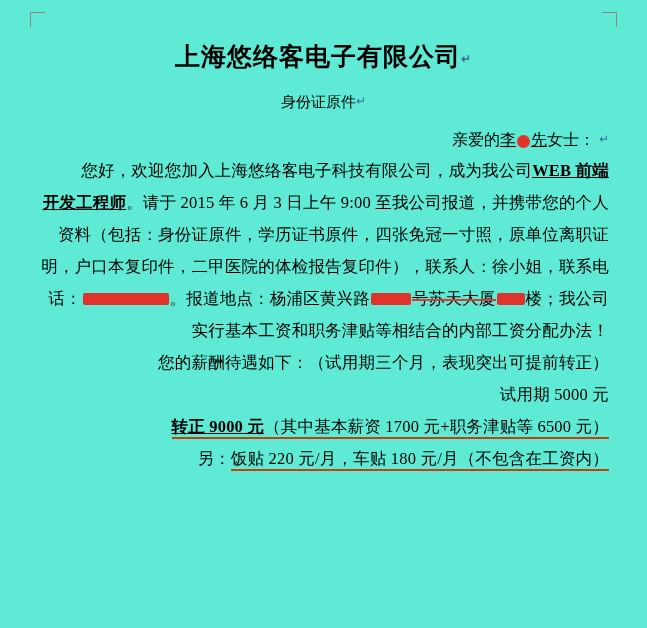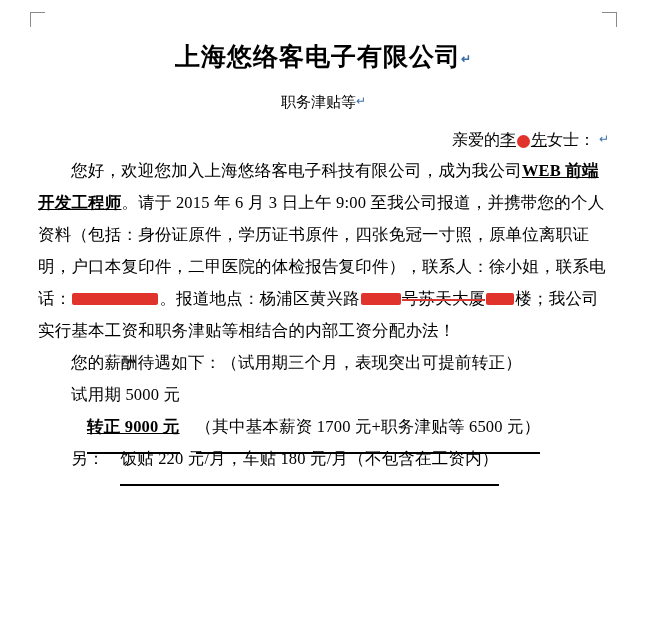--- a/index.html
+++ b/index.html
@@ -10,21 +10,21 @@
     width: 647px;
     height: 628px;
     background: #c8efcc;
     font-family: "Liberation Serif", serif;
     overflow: hidden;
   }
   .page {
     position: relative;
     width: 647px;
     height: 628px;
-    background: #ffffff;
+    background: #5eead4;
   }
   
   .mark {
     position: absolute;
     border-color: #8a8a8a;
     border-style: solid;
     width: 14px;
     height: 14px;
   }
   .mark.tl { left: 30px;  top: 12px; border-width: 1px 0 0 1px; }
@@ -84,29 +84,29 @@
   .redact.bar-addr  { width: 40px; height: 12px; position: relative; top: -1px; }
   .redact.bar-addr2 { width: 28px; height: 12px; position: relative; top: -1px; }
 
   p.body {
     font-size: 16.5px;
     line-height: 32px;
     text-indent: 2em;
     margin: 0;
     color: #000;
     letter-spacing: 0.2px;
+    text-align: right;
   }
   .bold-u {
     font-weight: bold;
     text-decoration: underline;
   }
   .redline {
-    border-bottom: 2px solid #000000;
-    padding-bottom: 16px;
-    margin-left: 16px;
+    border-bottom: 2px solid #c2410c;
+    padding-bottom: 1px;
   }
   .strike-red {
     position: relative;
   }
   .strike-red::after {
     content: "";
     position: absolute;
     left: 0; right: 0;
     top: 55%;
     border-top: 2px solid #d93a33;
@@ -120,21 +120,21 @@
   <div class="mark tl"></div>
   <div class="mark tr"></div>
 
   <div class="doc">
 
     <div class="title">
       <span>上海悠络客电子有限公司</span><span class="pilcrow">↵</span>
     </div>
 
     <div class="subtitle">
-      <span>职务津贴等</span><span class="pilcrow">↵</span>
+      <span>身份证原件</span><span class="pilcrow">↵</span>
     </div>
 
     <div class="salutation">
       <span>亲爱的</span><span class="u-name">李</span><span class="redact dot"></span><span class="u-name">先</span><span>女士：</span>
       <span class="pilcrow">↵</span>
     </div>
 
     <p class="body">
       <span>您好，欢迎您加入上海悠络客电子科技有限公司，成为我公司</span><span class="bold-u">WEB 前端开发工程师</span><span>。请于 2015 年 6 月 3 日上午 9:00 至我公司报道，并携带您的个人资料（包括：身份证原件，学历证书原件，四张免冠一寸照，原单位离职证明，户口本复印件，二甲医院的体检报告复印件），联系人：徐小姐，联系电话：</span><span class="redact bar-phone"></span><span>。报道地点：杨浦区黄兴路</span><span class="redact bar-addr"></span><span class="strike-red">号苏天大厦</span><span class="redact bar-addr2"></span><span>楼；我公司实行基本工资和职务津贴等相结合的内部工资分配办法！</span>
     </p>

